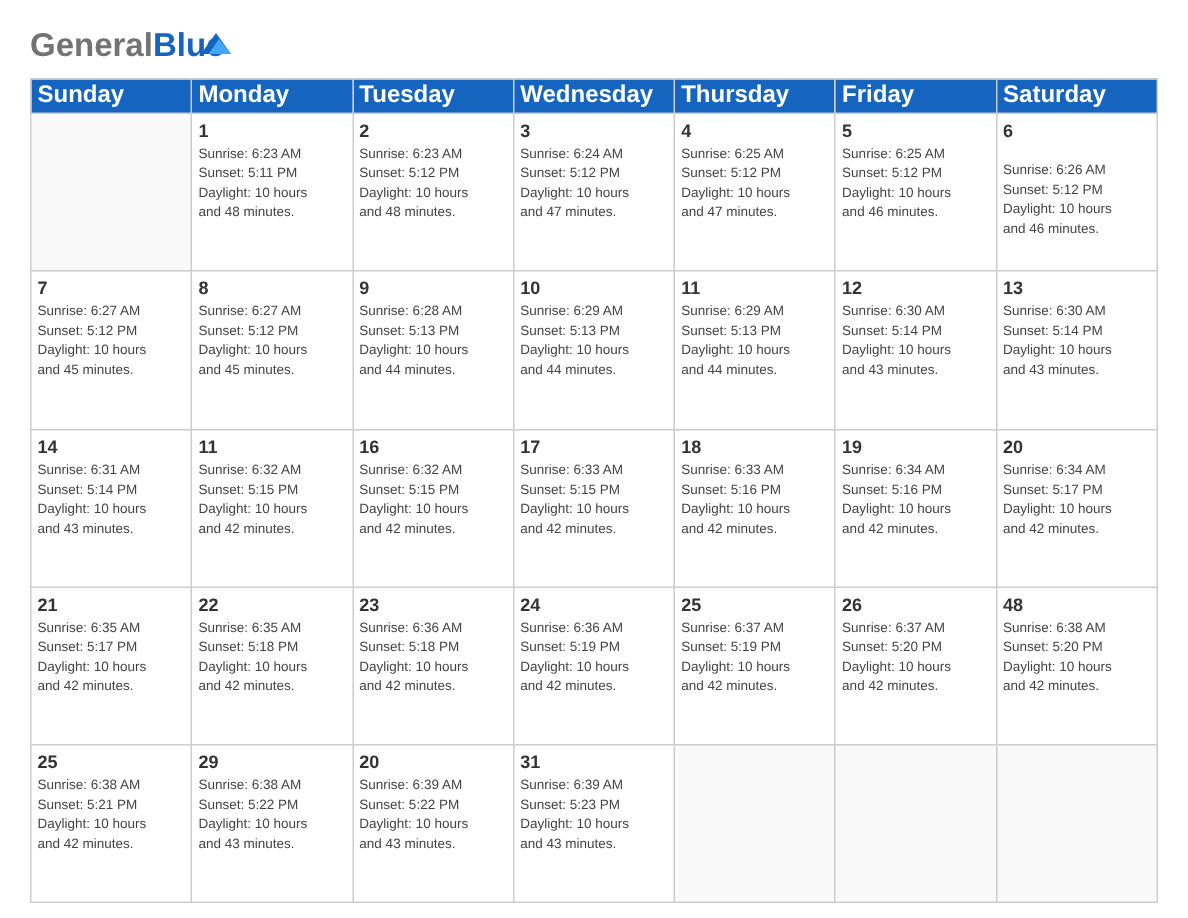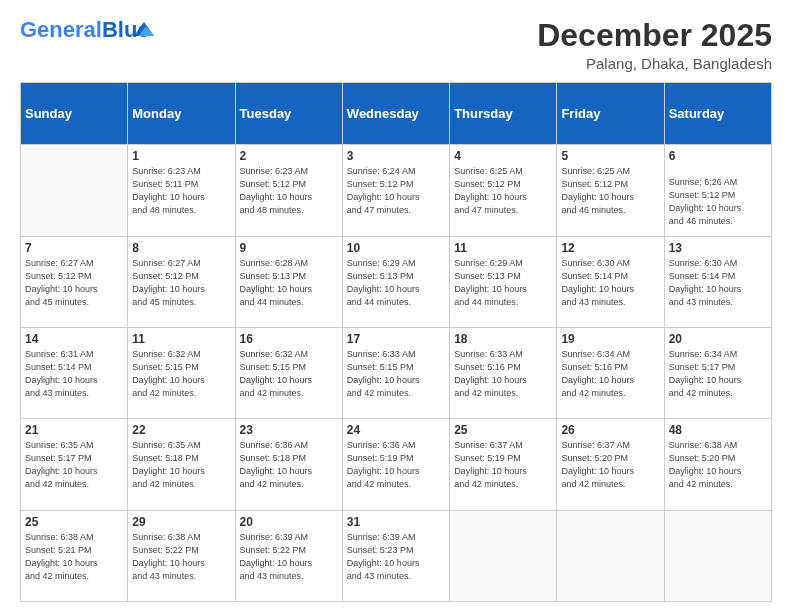--- a/index.html
+++ b/index.html
@@ -25,21 +25,21 @@
     }
     .logo-wrapper {
       display: flex;
       align-items: flex-start;
     }
     .logo-text-block {
       font-size: 22px;
       font-weight: bold;
       line-height: 1.1;
     }
-    .logo-general { color: #3b82f6; }
+    .logo-general { color: #737373; }
     .logo-blue-word { color: #1565C0; }
     .title-block {
       text-align: right;
     }
     .month-title {
       font-size: 32px;
       font-weight: bold;
       color: #333;
       line-height: 1.1;
     }
@@ -50,23 +50,23 @@
     }
     .calendar {
       width: 100%;
       border-collapse: collapse;
       flex: 1;
       table-layout: fixed;
     }
     .calendar thead tr th {
       background: #1565C0;
       color: #fff;
-      font-size: 13px;
+      font-size: 16px;
       font-weight: bold;
-      padding: 23px 4px;
+      padding: 2px 4px;
       text-align: left;
       border: 1px solid #ccc;
     }
     .calendar tbody tr td {
       border: 1px solid #ccc;
       vertical-align: top;
       padding: 4px 4px 3px 4px;
       font-size: 9.5px;
       color: #333;
       height: 88px;
@@ -98,24 +98,20 @@
           <span class="logo-general">General</span><span class="logo-blue-word">Blue</span>
         </div>
         <div style="position:absolute; right:-4px; top:4px;">
           <svg width="20" height="14" viewBox="0 0 20 14">
             <polygon points="0,14 10,0 20,14" fill="#1565C0"></polygon>
             <polygon points="5,14 12,4 20,14" fill="#42A5F5"></polygon>
           </svg>
         </div>
       </div>
     </div>
-    <div class="title-block">
-      <div class="month-title">December 2025</div>
-      <div class="location-title">Palang, Dhaka, Bangladesh</div>
-    </div>
   </div>
 
   <table class="calendar">
     <thead>
       <tr>
         <th>Sunday</th>
         <th>Monday</th>
         <th>Tuesday</th>
         <th>Wednesday</th>
         <th>Thursday</th>

